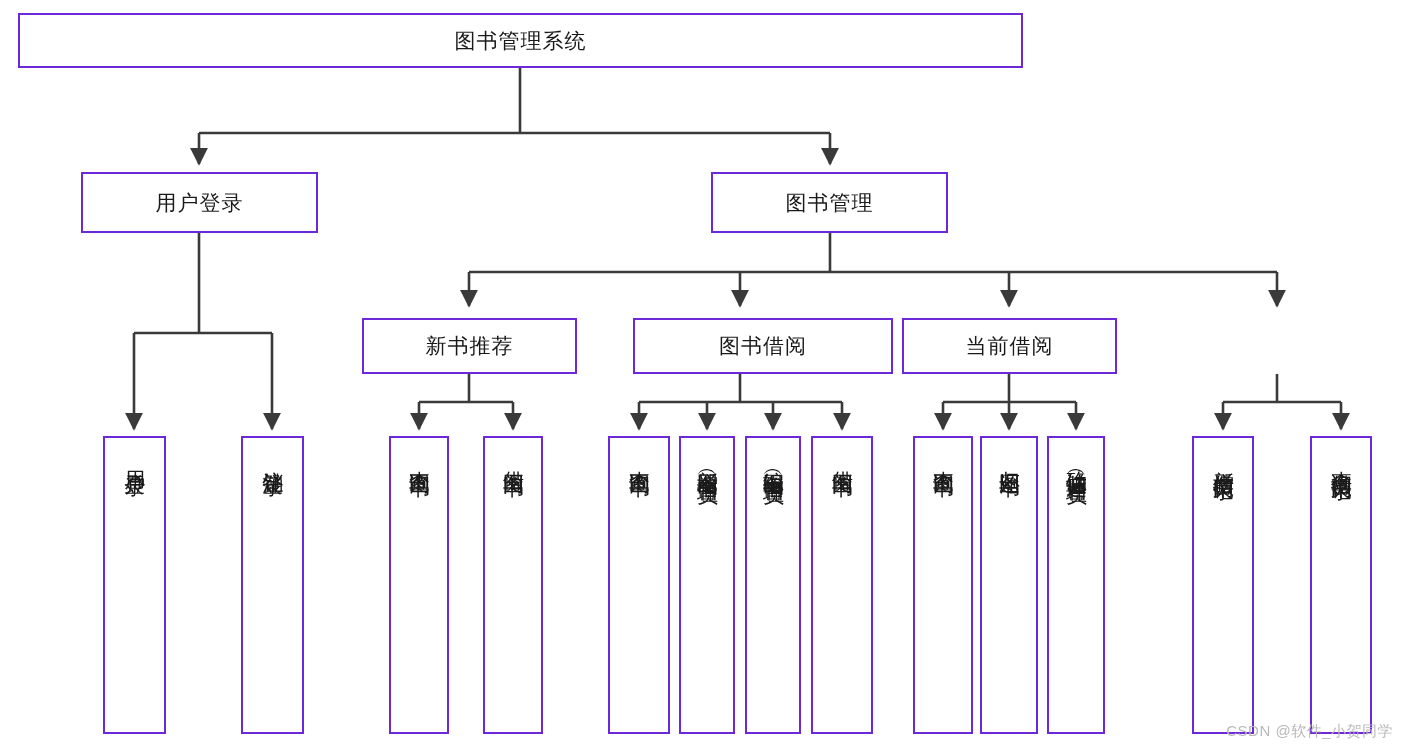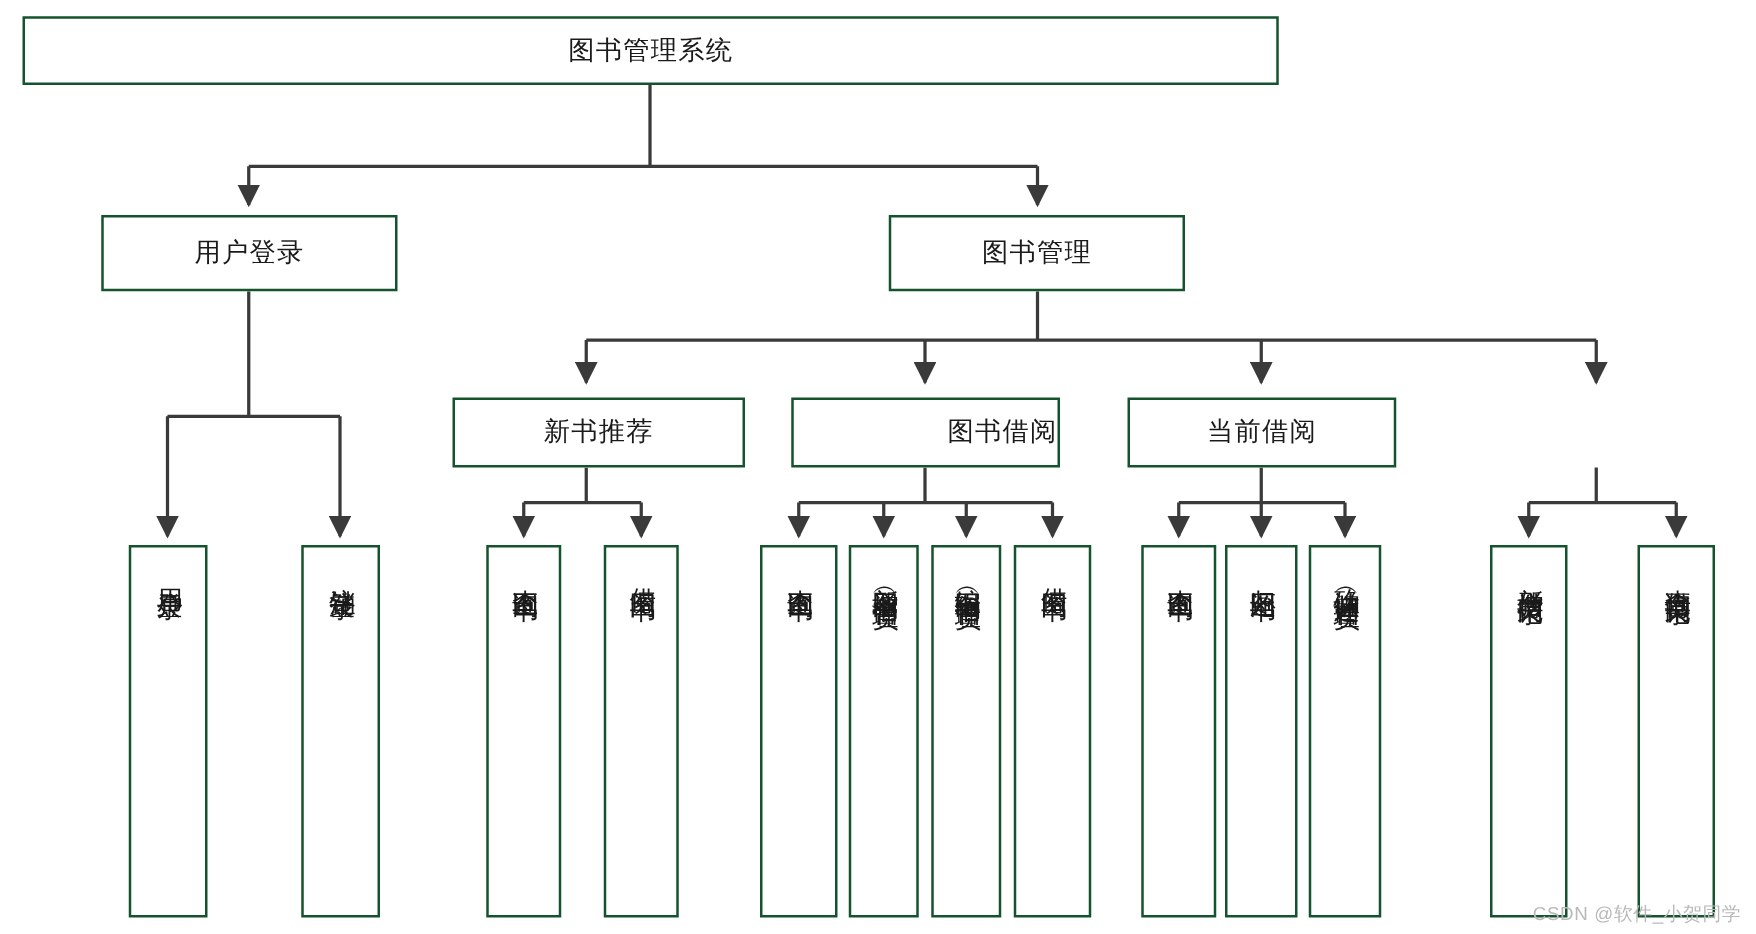--- a/index.html
+++ b/index.html
@@ -22,21 +22,21 @@
     left: 0;
     top: 0;
     width: 1405px;
     height: 747px;
     pointer-events: none;
   }
   .node {
     position: absolute;
     box-sizing: border-box;
     background: #ffffff;
-    border: 2px solid #14532d;
+    border: 2px solid #6d28d9;
     display: flex;
     align-items: center;
     justify-content: center;
     color: #1a1a1a;
   }
   .node.horiz {
     font-size: 21px;
     letter-spacing: 1px;
     line-height: 1.2;
   }
@@ -131,25 +131,25 @@
   </div>
 
   <div class="node horiz" style="left:81px; top:172px; width:237px; height:61px;">
     <span>用户登录</span>
   </div>
 
   <div class="node horiz" style="left:711px; top:172px; width:237px; height:61px;">
     <span>图书管理</span>
   </div>
 
-  <div class="node horiz" style="left:362px; top:318px; width:234px; height:56px;">
+  <div class="node horiz" style="left:362px; top:318px; width:215px; height:56px;">
     <span>新书推荐</span>
   </div>
 
-  <div class="node horiz" style="left:633px; top:318px; width:215px; height:56px;justify-content:flex-end;">
+  <div class="node horiz" style="left:633px; top:318px; width:260px; height:56px;">
     <span>图书借阅</span>
   </div>
 
   <div class="node horiz" style="left:902px; top:318px; width:215px; height:56px;align-items:center;">
     <span>当前借阅</span>
   </div>
 
 
   <div class="node vert" style="left:103px; top:436px; width:63px; height:298px;">
     <span class="vlabel">用户登录</span>

